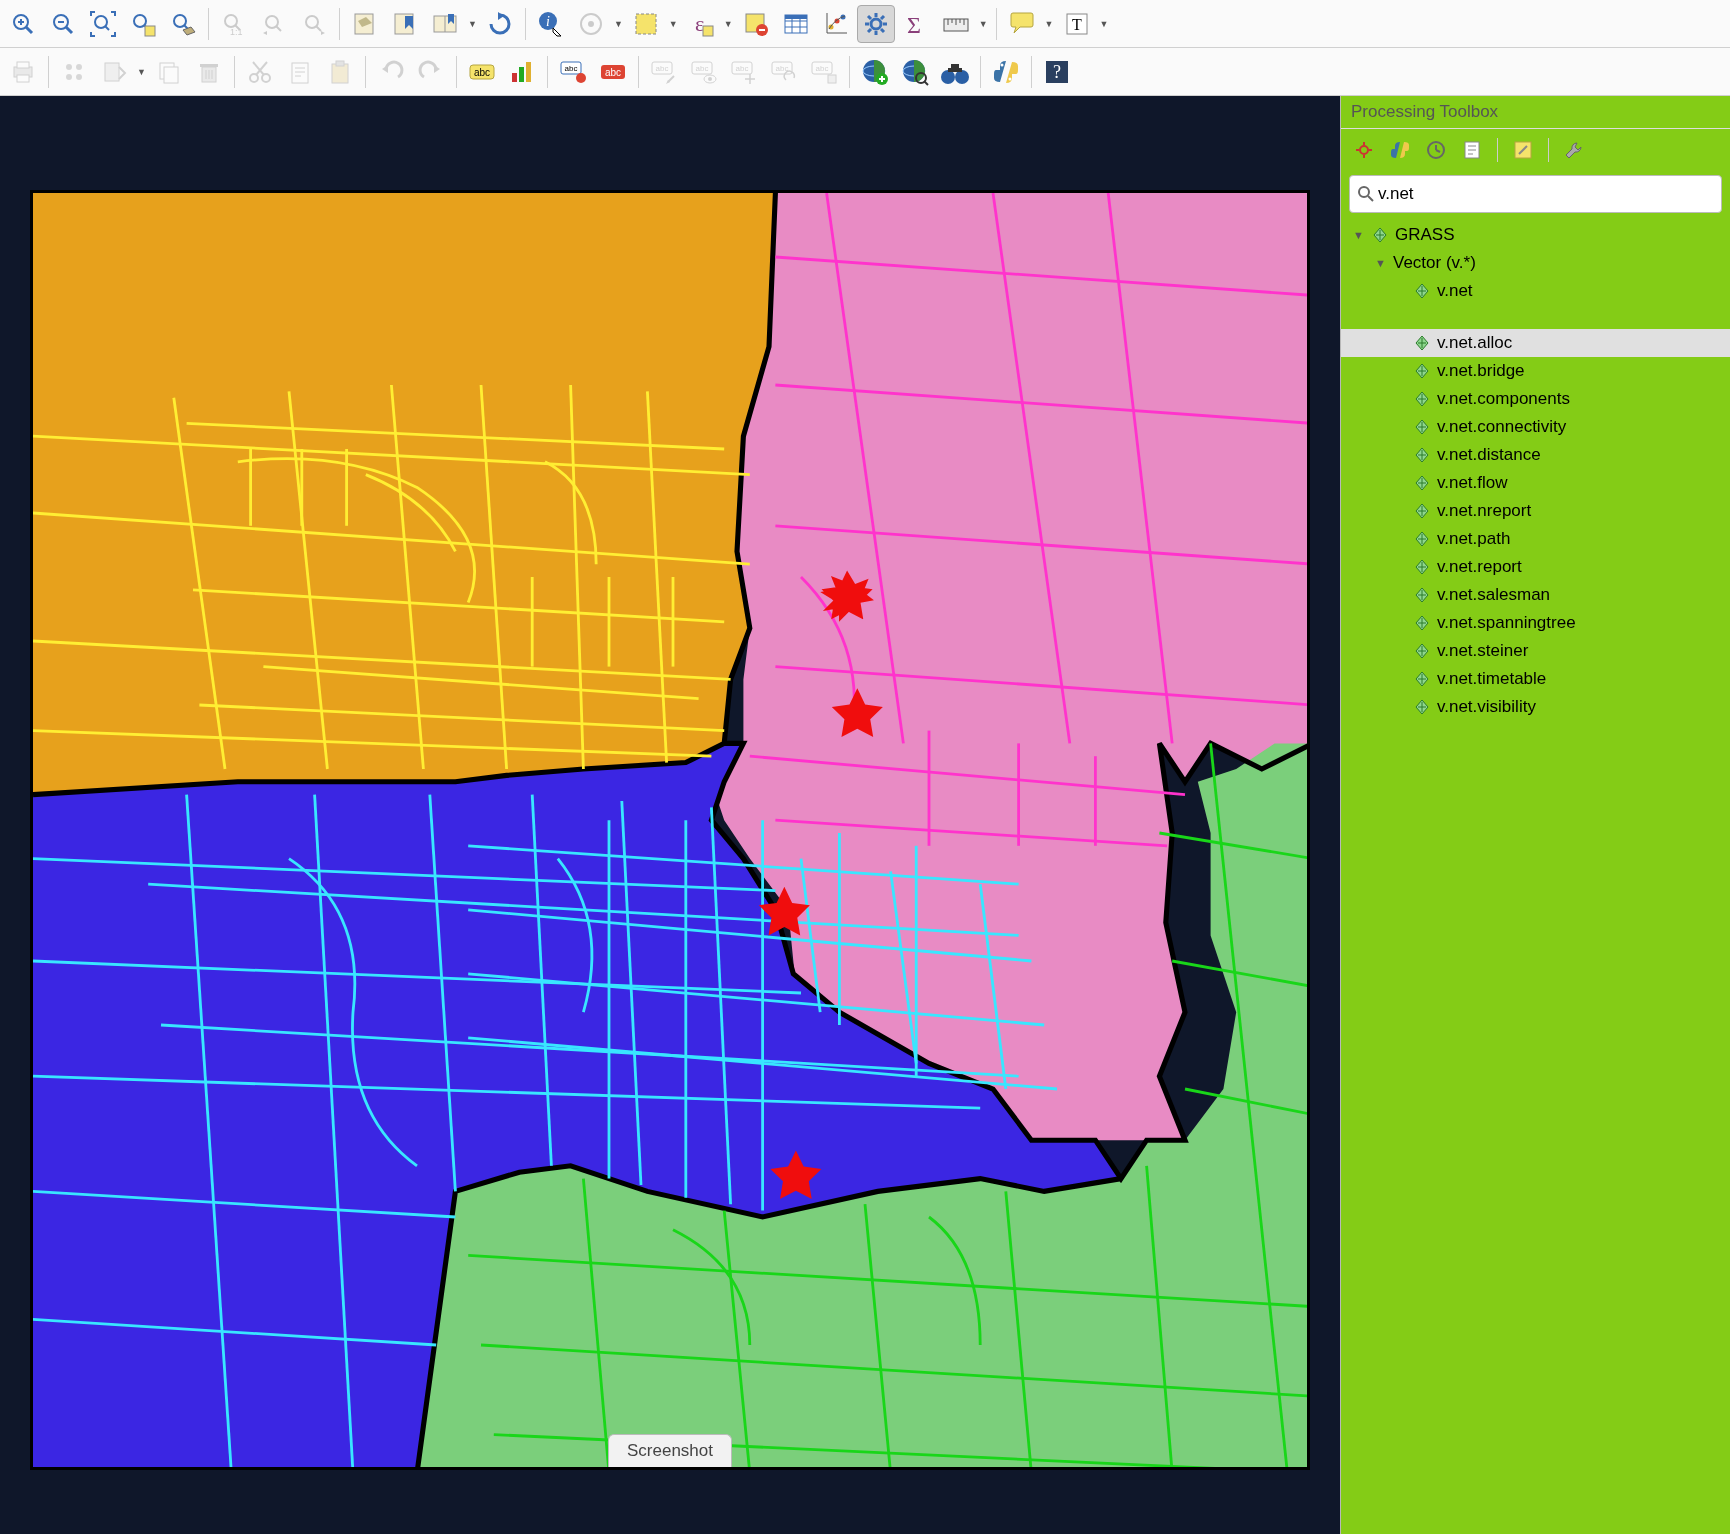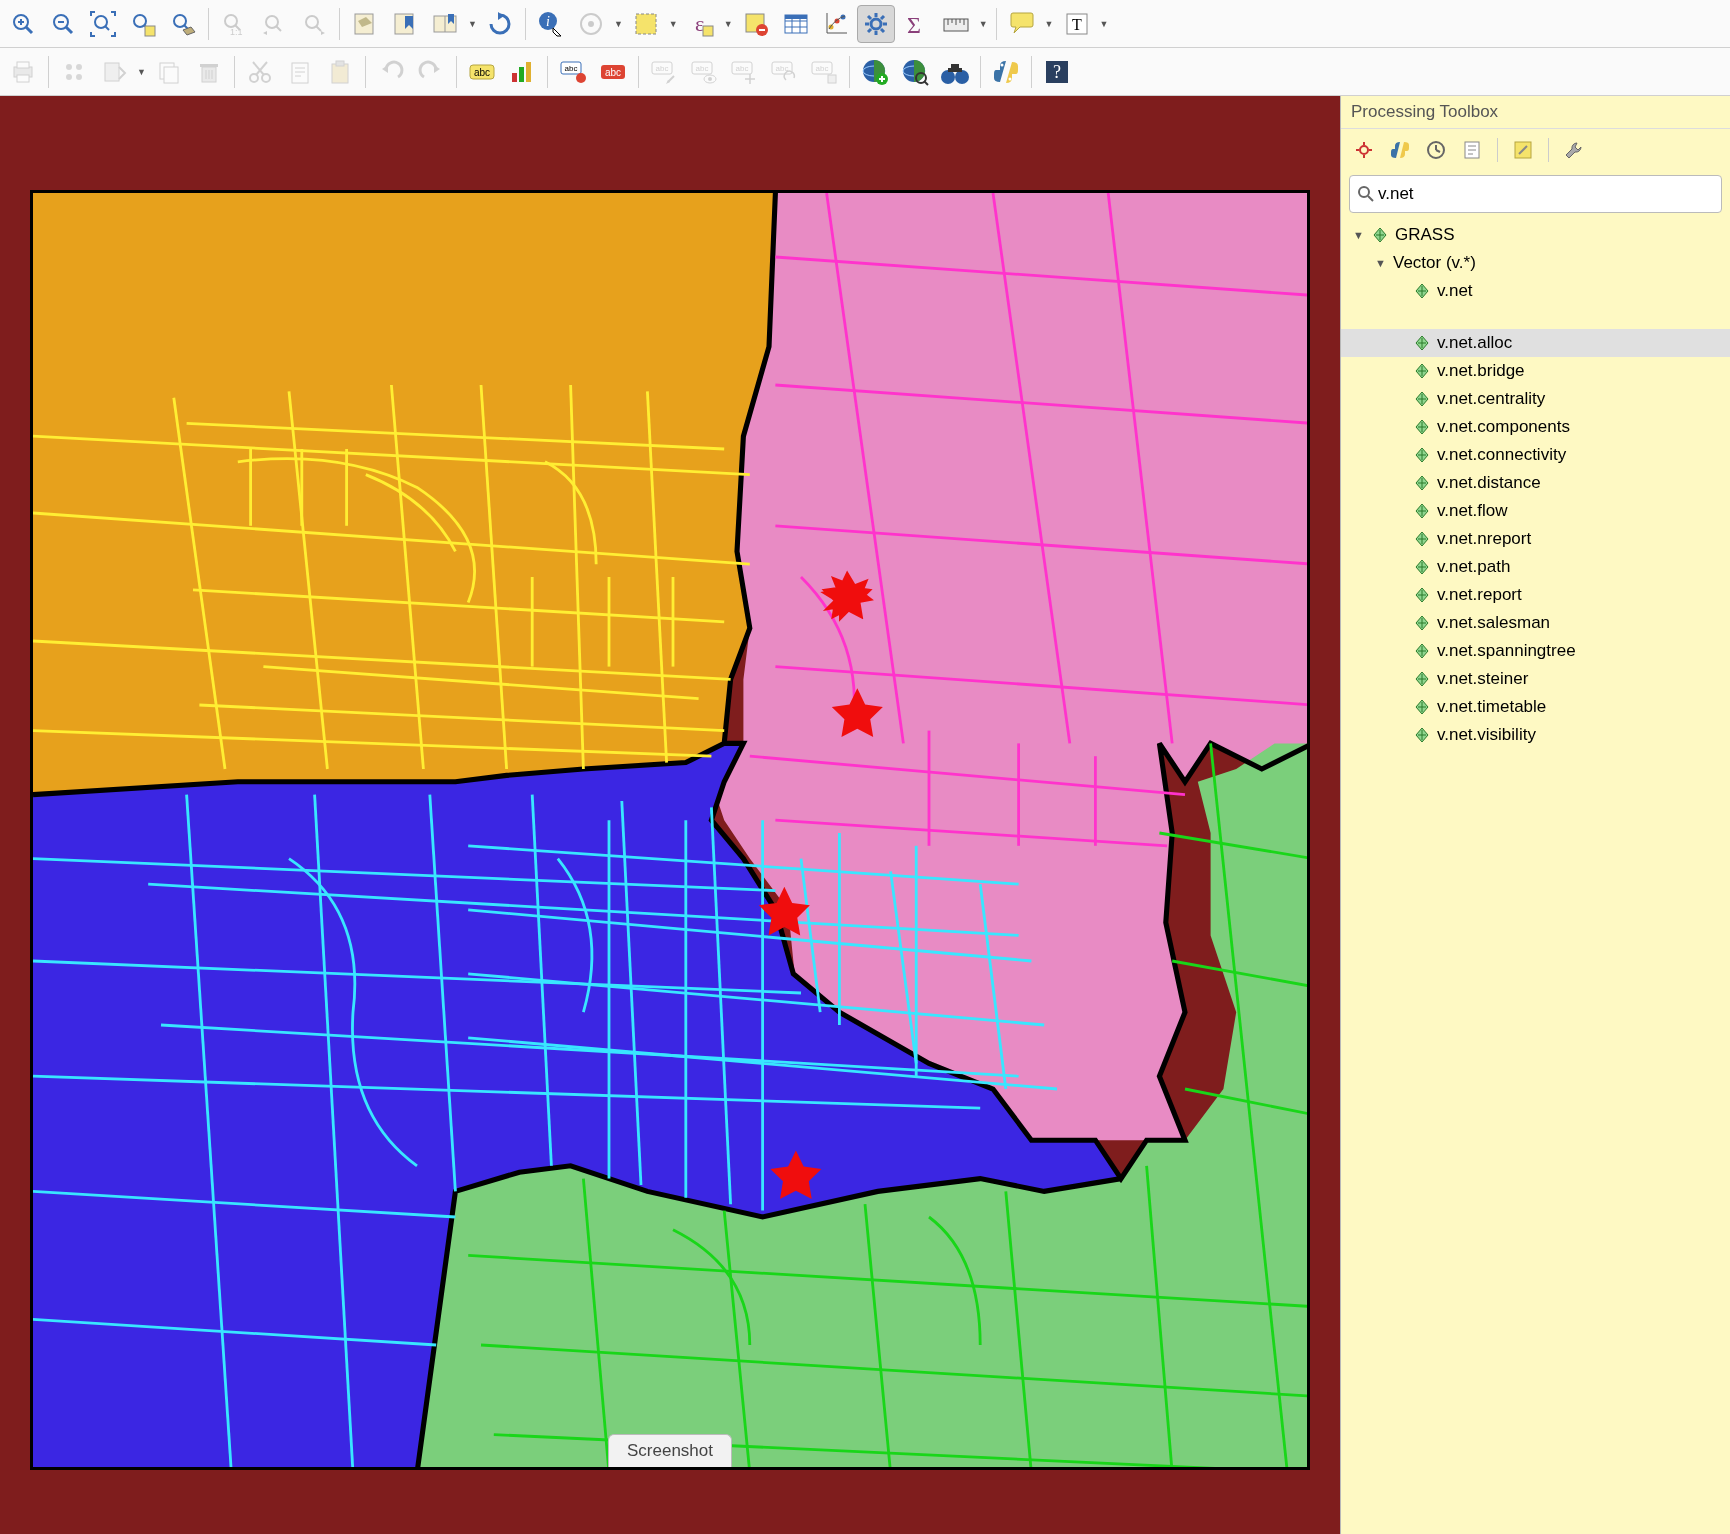--- a/index.html
+++ b/index.html
@@ -45,21 +45,21 @@
     padding: 0 2px;
   }
   svg { display: block; }
 
   .main-area {
     display: flex;
     height: calc(100% - 96px);
   }
   .canvas-wrap {
     flex: 1;
-    background: #7f1d1d;
+    background: #0f172a;
     display: flex;
     align-items: center;
     justify-content: center;
     position: relative;
     overflow: hidden;
   }
   .map-canvas {
     width: 1280px;
     height: 1280px;
     border: 3px solid #000;
@@ -78,21 +78,21 @@
     border-bottom: none;
     padding: 6px 18px;
     border-radius: 6px 6px 0 0;
     font-size: 17px;
     color: #444;
   }
 
   .right-panel {
     width: 390px;
     border-left: 1px solid #b8b8b8;
-    background: #fef9c3;
+    background: #84cc16;
     display: flex;
     flex-direction: column;
   }
   .panel-title {
     padding: 6px 10px;
     font-size: 17px;
     color: #555;
     border-bottom: 1px solid #ddd;
   }
   .panel-toolbar {
@@ -751,29 +751,20 @@
             </span>
             <span>v.net.bridge</span>
           </div>
           <div class="tree-row indent-2">
             <span class="grass-icon">
               <svg width="18" height="18">
                 <path d="M9 2 L15 9 L9 16 L3 9 Z" fill="#8fd68f" stroke="#2a7a2a"></path>
                 <path d="M9 4 L9 14 M5 9 L13 9" stroke="#2a7a2a"></path>
               </svg>
             </span>
-            <span>v.net.centrality</span>
-          </div>
-          <div class="tree-row indent-2">
-            <span class="grass-icon">
-              <svg width="18" height="18">
-                <path d="M9 2 L15 9 L9 16 L3 9 Z" fill="#8fd68f" stroke="#2a7a2a"></path>
-                <path d="M9 4 L9 14 M5 9 L13 9" stroke="#2a7a2a"></path>
-              </svg>
-            </span>
             <span>v.net.components</span>
           </div>
           <div class="tree-row indent-2">
             <span class="grass-icon">
               <svg width="18" height="18">
                 <path d="M9 2 L15 9 L9 16 L3 9 Z" fill="#8fd68f" stroke="#2a7a2a"></path>
                 <path d="M9 4 L9 14 M5 9 L13 9" stroke="#2a7a2a"></path>
               </svg>
             </span>
             <span>v.net.connectivity</span>

